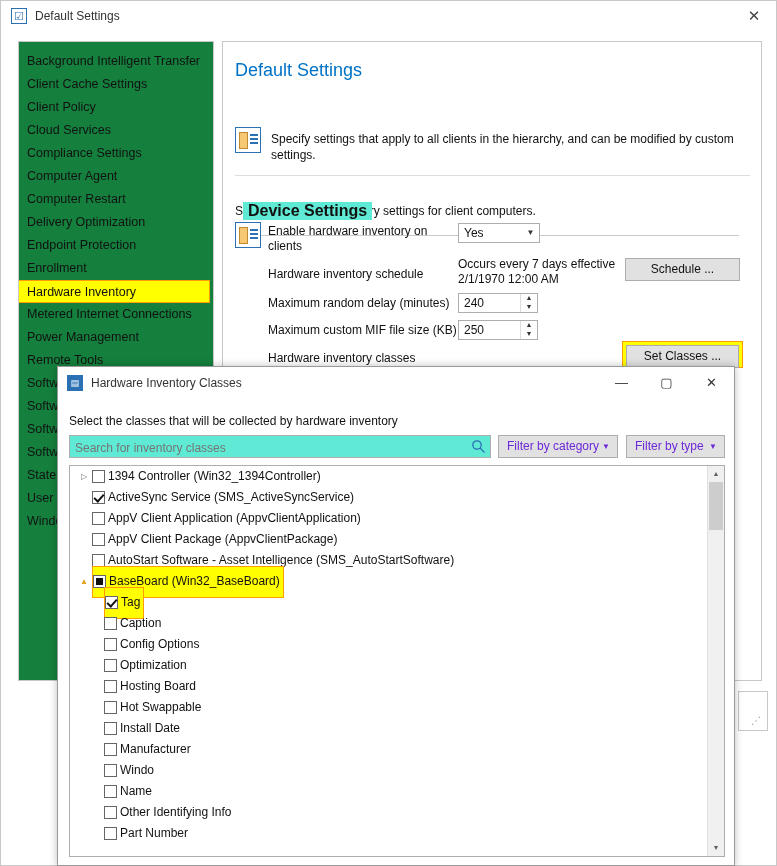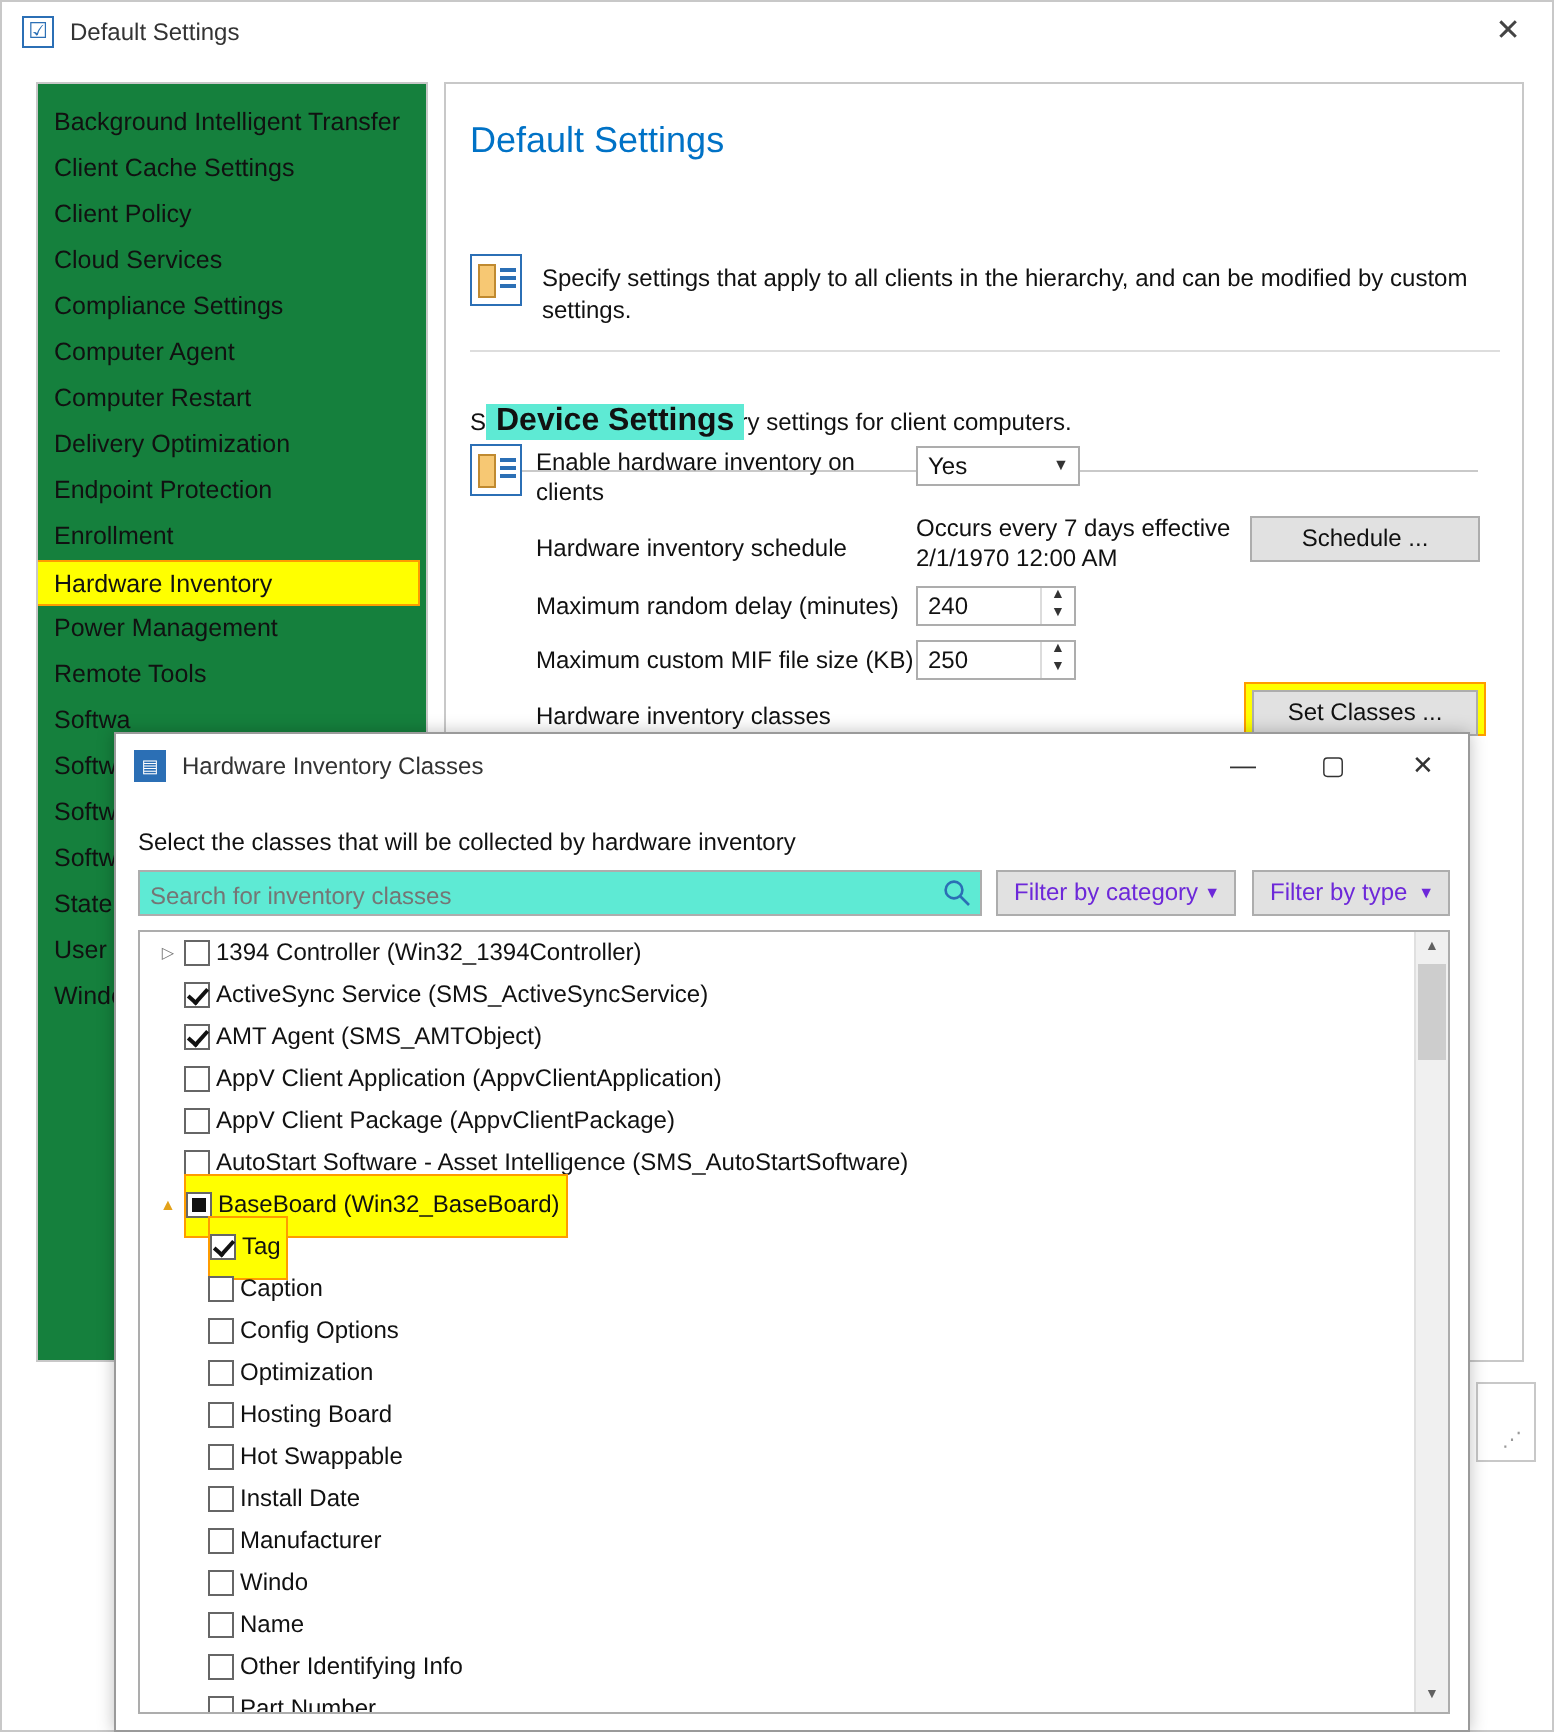--- a/index.html
+++ b/index.html
@@ -455,20 +455,21 @@
     <div class="settings-item">Client Cache Settings</div>
     <div class="settings-item">Client Policy</div>
     <div class="settings-item">Cloud Services</div>
     <div class="settings-item">Compliance Settings</div>
     <div class="settings-item">Computer Agent</div>
     <div class="settings-item">Computer Restart</div>
     <div class="settings-item">Delivery Optimization</div>
     <div class="settings-item">Endpoint Protection</div>
     <div class="settings-item">Enrollment</div>
     <div class="settings-item highlight">Hardware Inventory</div>
+    <div class="settings-item">Metered Internet Connections</div>
     <div class="settings-item">Power Management</div>
     <div class="settings-item">Remote Tools</div>
     <div class="settings-item">Softwa</div>
     <div class="settings-item">Softwa</div>
     <div class="settings-item">Softwa</div>
     <div class="settings-item">Softwa</div>
     <div class="settings-item">State I</div>
     <div class="settings-item">User a</div>
     <div class="settings-item">Windo</div>
   </div>
@@ -576,25 +577,20 @@
       <span class="cb"></span>
       <span class="row-label">1394 Controller (Win32_1394Controller)</span>
     </div>
 
     <div class="class-row" style="padding-left:6px;">
       <span class="expander"></span>
       <span class="cb checked"></span>
       <span class="row-label">ActiveSync Service (SMS_ActiveSyncService)</span>
     </div>
 
-    <div class="class-row" style="padding-left:6px;">
-      <span class="expander"></span>
-      <span class="cb checked"></span>
-      <span class="row-label">AMT Agent (SMS_AMTObject)</span>
-    </div>
 
     <div class="class-row" style="padding-left:6px;">
       <span class="expander"></span>
       <span class="cb"></span>
       <span class="row-label">AppV Client Application (AppvClientApplication)</span>
     </div>
 
     <div class="class-row" style="padding-left:6px;">
       <span class="expander"></span>
       <span class="cb"></span>

